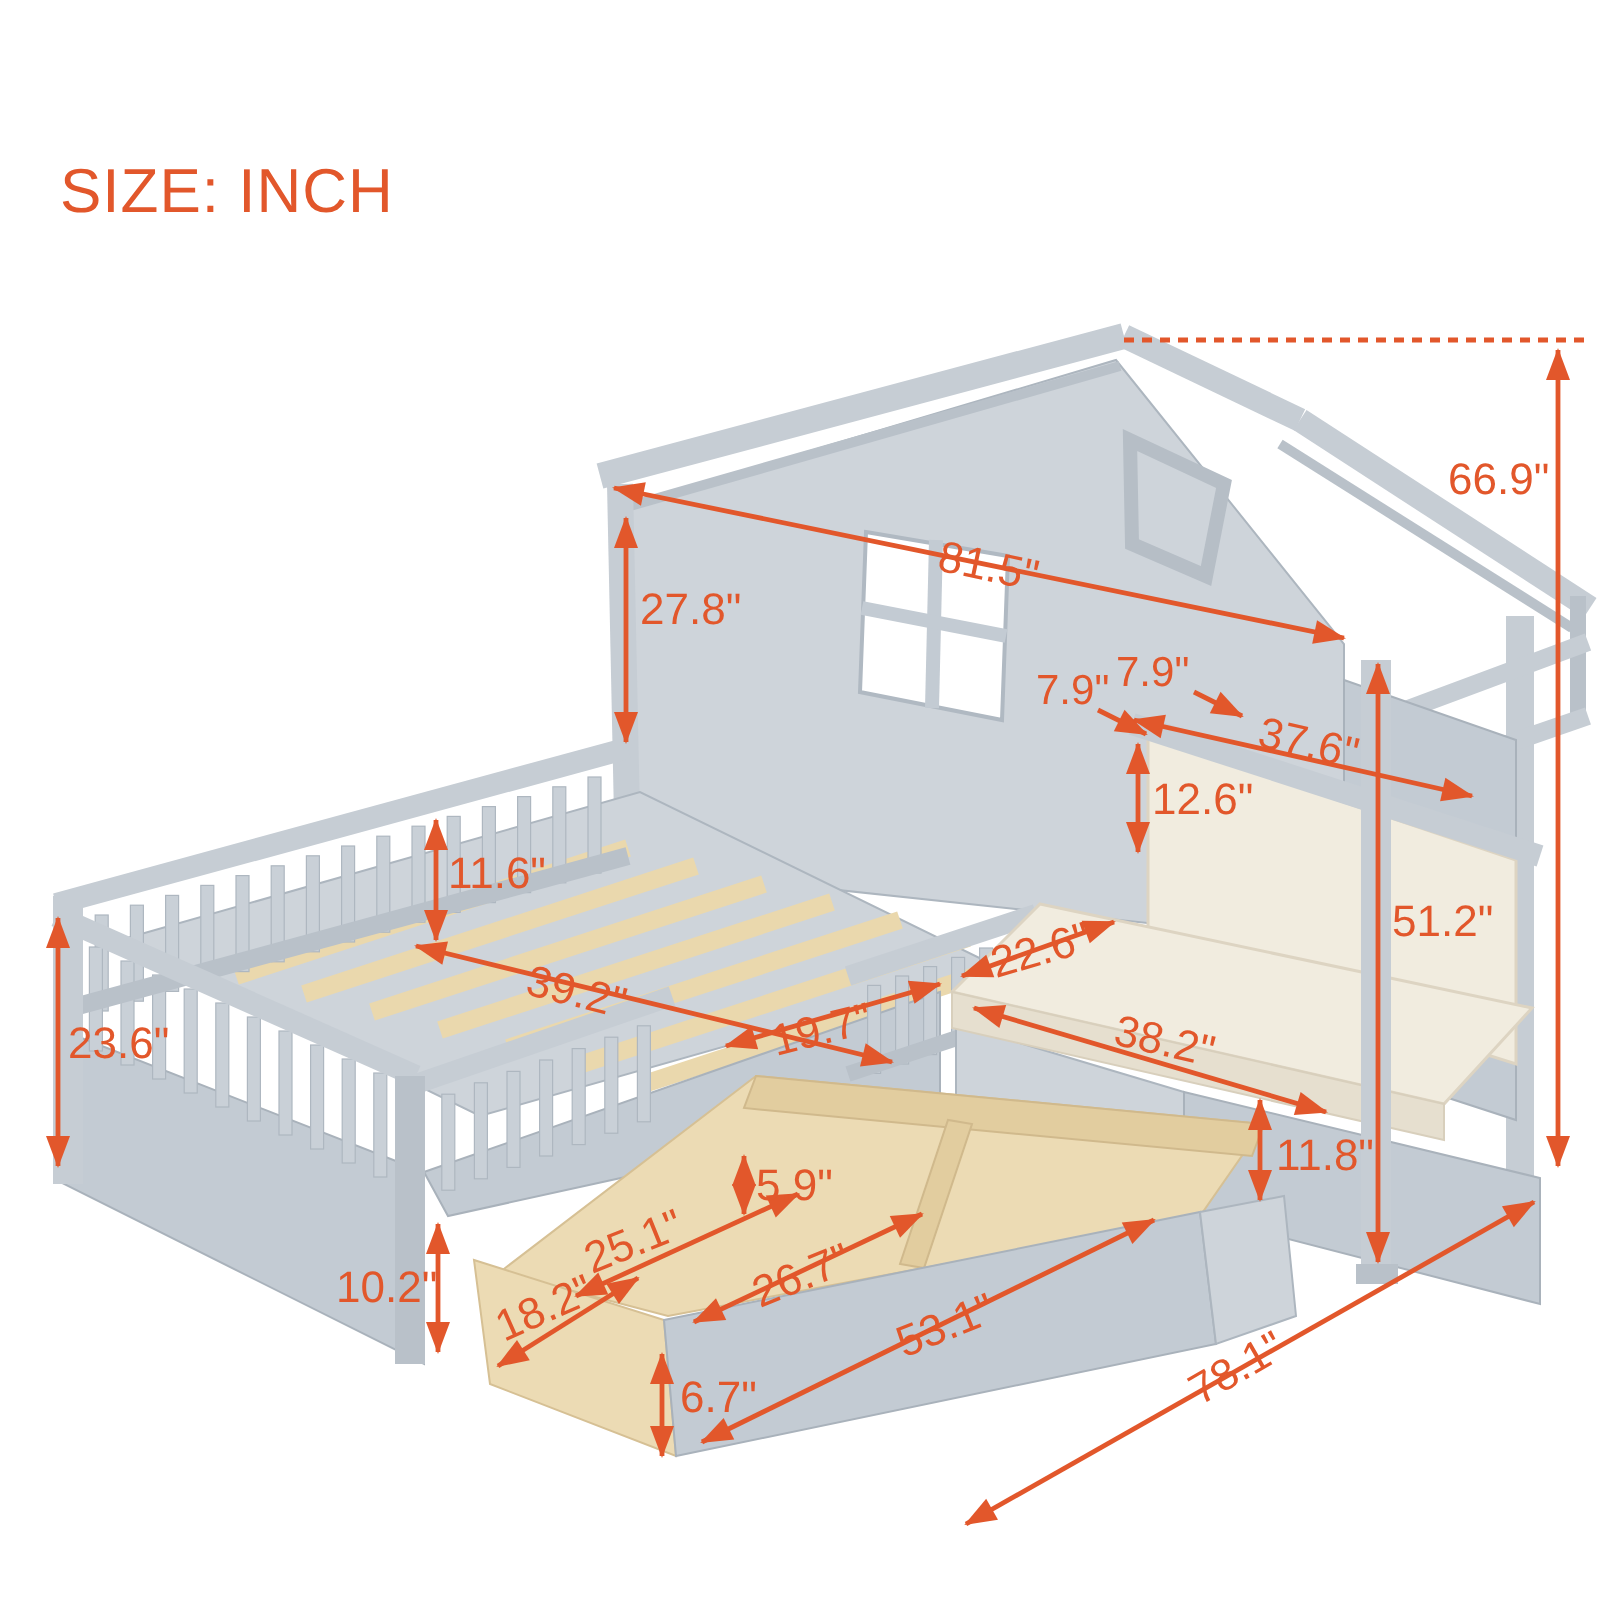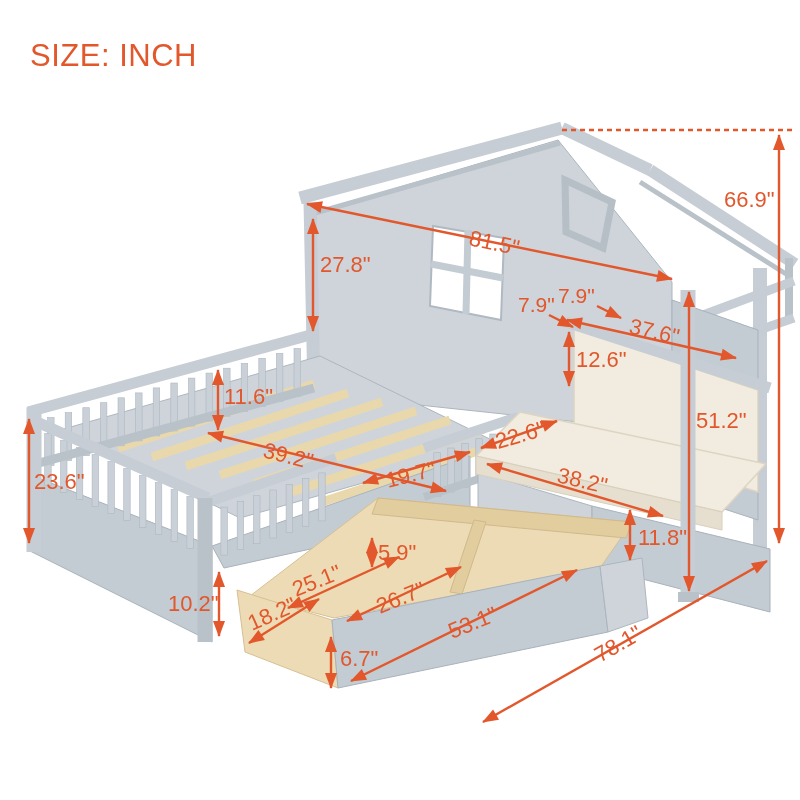--- a/index.html
+++ b/index.html
@@ -1,18 +1,18 @@
 <!DOCTYPE html>
 <html><head>
 <meta charset="utf-8">
 <style>
   html,body{margin:0;padding:0;background:#ffffff;}
   body{width:800px;height:800px;position:relative;overflow:hidden;
        font-family:"Liberation Sans",sans-serif;}
-  .stage{position:absolute;inset:0;}
+  .stage{position:absolute;inset:0;margin-top:40px;}
   .size-label{position:absolute;left:30px;top:38px;font-size:31px;font-weight:500;
        letter-spacing:.5px;color:#e2572b;}
   svg{position:absolute;left:0;top:0;}
   .dim{font:400 22px "Liberation Sans",sans-serif;fill:#e2572b;}
   .dim-sm{font:400 21px "Liberation Sans",sans-serif;fill:#e2572b;}
   .arrow{stroke:#e2572b;stroke-width:2.4;fill:none;}
   .dotted{stroke:#e2572b;stroke-width:2.6;stroke-dasharray:5 4;fill:none;}
   .bar{stroke:#c6cdd4;fill:none;}
   .bar-d{stroke:#b9c1c9;fill:none;}
   .panel{fill:#c3cbd3;stroke:#a9b2bb;stroke-width:1;}

